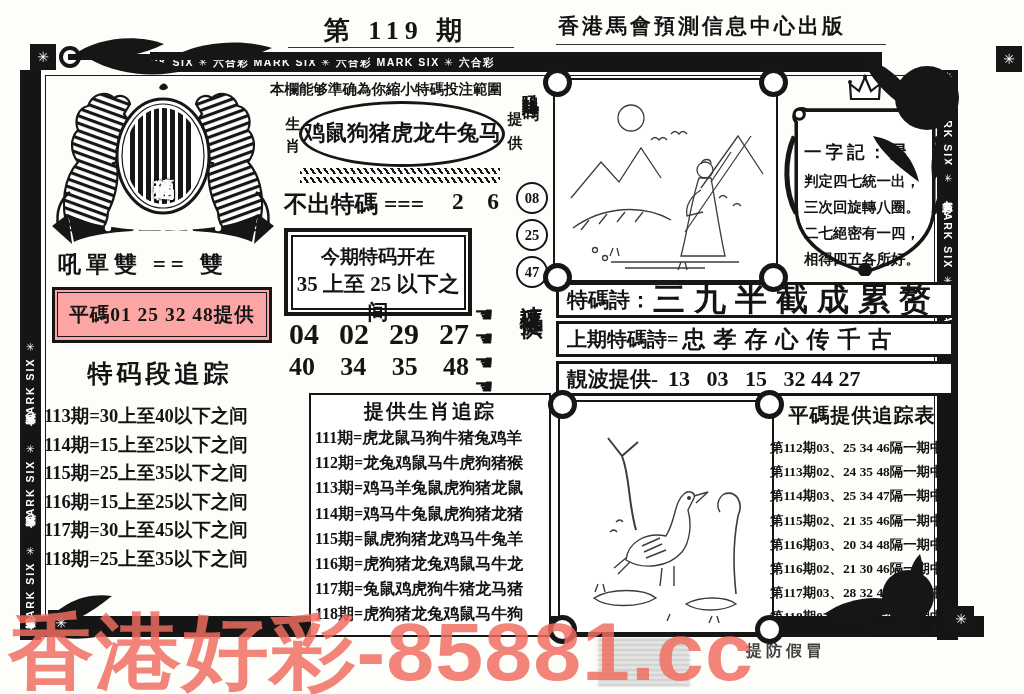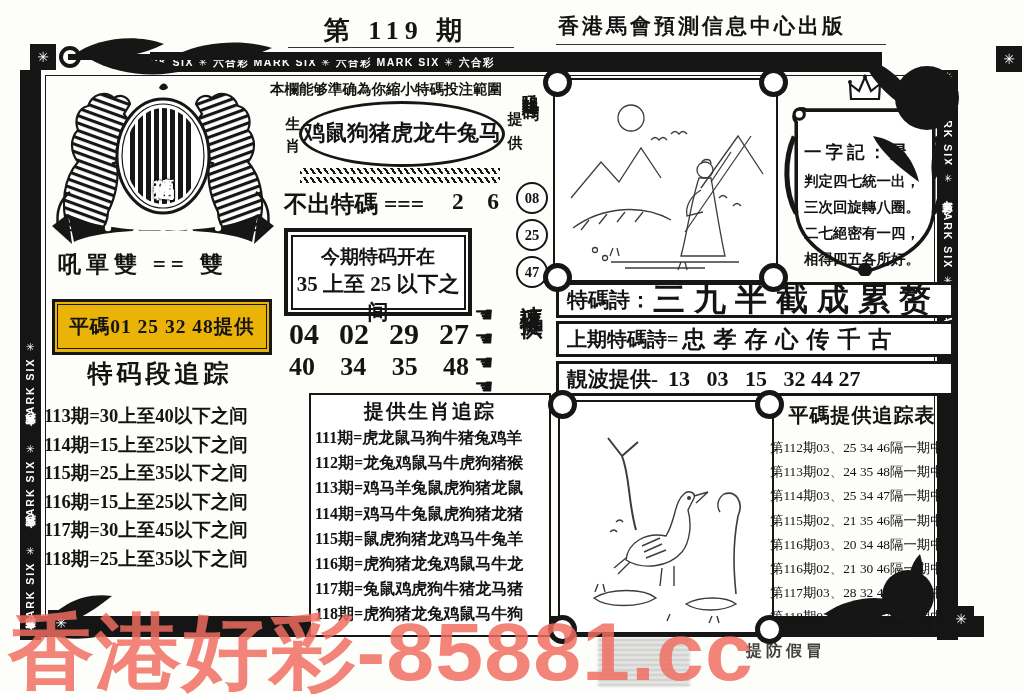--- a/index.html
+++ b/index.html
@@ -13,21 +13,21 @@
   
   .strip{background:#151515;color:#fff;font-family:"Liberation Sans","DejaVu Sans",sans-serif;
          font-weight:bold;font-size:10.5px;letter-spacing:1.5px;overflow:hidden;white-space:nowrap;
          line-height:20px;}
   .strip.v{writing-mode:vertical-rl;text-orientation:mixed;line-height:21px;letter-spacing:2px;}
   .flip{transform:rotate(180deg);}
   .vert{writing-mode:vertical-rl;text-orientation:upright;}
   .innerframe{border:1.5px solid #1a1a1a;}
   
   .sketchbox{border:2.5px solid #161616;background:#fff;position:absolute;}
-  .dbox{border:3.5px solid #161616;background:#eab308;position:absolute;margin-top:12px;}
+  .dbox{border:3.5px solid #161616;background:#fca5a5;position:absolute;}
   .dbox .dinner{border:1.5px solid #161616;margin:2px;height:calc(100% - 7px);display:flex;align-items:center;justify-content:center;}
   .tbox{border:4px solid #161616;background:#fff;position:absolute;}
   .tbox .tinner{border:2px solid #161616;margin:2.5px;height:calc(100% - 9px);text-align:center;}
   .ring{position:absolute;width:19px;height:19px;border:5.5px solid #161616;border-radius:50%;background:#fff;z-index:4;}
   .pbox{border:3px solid #161616;background:#fff;position:absolute;display:flex;align-items:center;padding:0 8px;}
   .circlenum{width:28px;height:28px;border:2.2px solid #161616;border-radius:50%;
              display:flex;align-items:center;justify-content:center;
              font-size:14.5px;font-weight:bold;background:#fff;margin:0 auto 5px auto;}
   .hatch{background:repeating-linear-gradient(55deg,#161616 0 2.2px,transparent 2.2px 5.5px);}
   .medal{position:absolute;width:26px;height:26px;background:#161616;color:#fff;
@@ -298,21 +298,21 @@
         <path d="M126,202 C140,194 166,194 176,202 C162,210 138,210 126,202 Z"></path>
         <path d="M164,92 C176,88 184,100 178,114 C172,146 174,172 176,192" stroke-width="1.6"></path>
         <path d="M164,92 C158,96 156,104 160,110"></path>
         <path d="M38,182 l-3,8 M43,182 l2,8 M152,214 l-3,7 M157,214 l2,7 M110,212 l-3,7"></path>
         <path d="M56,120 q4,-4 7,0 M50,130 q4,-4 7,0"></path>
       </g>
     </svg>
   </div>
 
   <div class="abs ctr b" style="left:772px;top:402px;width:180px;font-size:20px;letter-spacing:1px;">平碼提供追踪表</div>
-  <div class="abs" style="left:770px;top:436px;width:186px;font-size:13.4px;font-weight:normal;line-height:24.2px;">
+  <div class="abs" style="left:770px;top:436px;width:186px;font-size:13.4px;font-weight:bold;line-height:24.2px;">
     <div class="rowline">第112期03、25 34 46隔一期中</div>
     <div class="rowline">第113期02、24 35 48隔一期中</div>
     <div class="rowline">第114期03、25 34 47隔一期中</div>
     <div class="rowline">第115期02、21 35 46隔一期中</div>
     <div class="rowline">第116期03、20 34  48隔一期中</div>
     <div class="rowline">第116期02、21 30 46隔一期中</div>
     <div class="rowline">第117期03、28 32 48隔四期中</div>
     <div class="rowline">第118期02、24 35 47隔一期中</div>
   </div>
 

